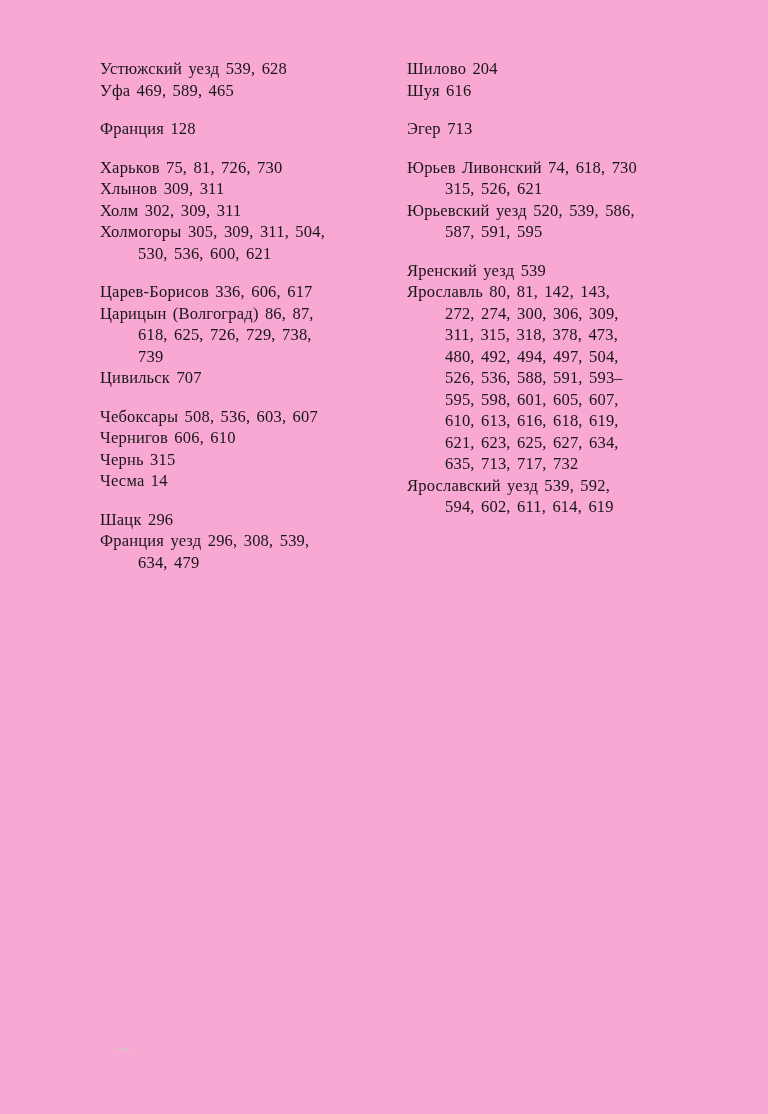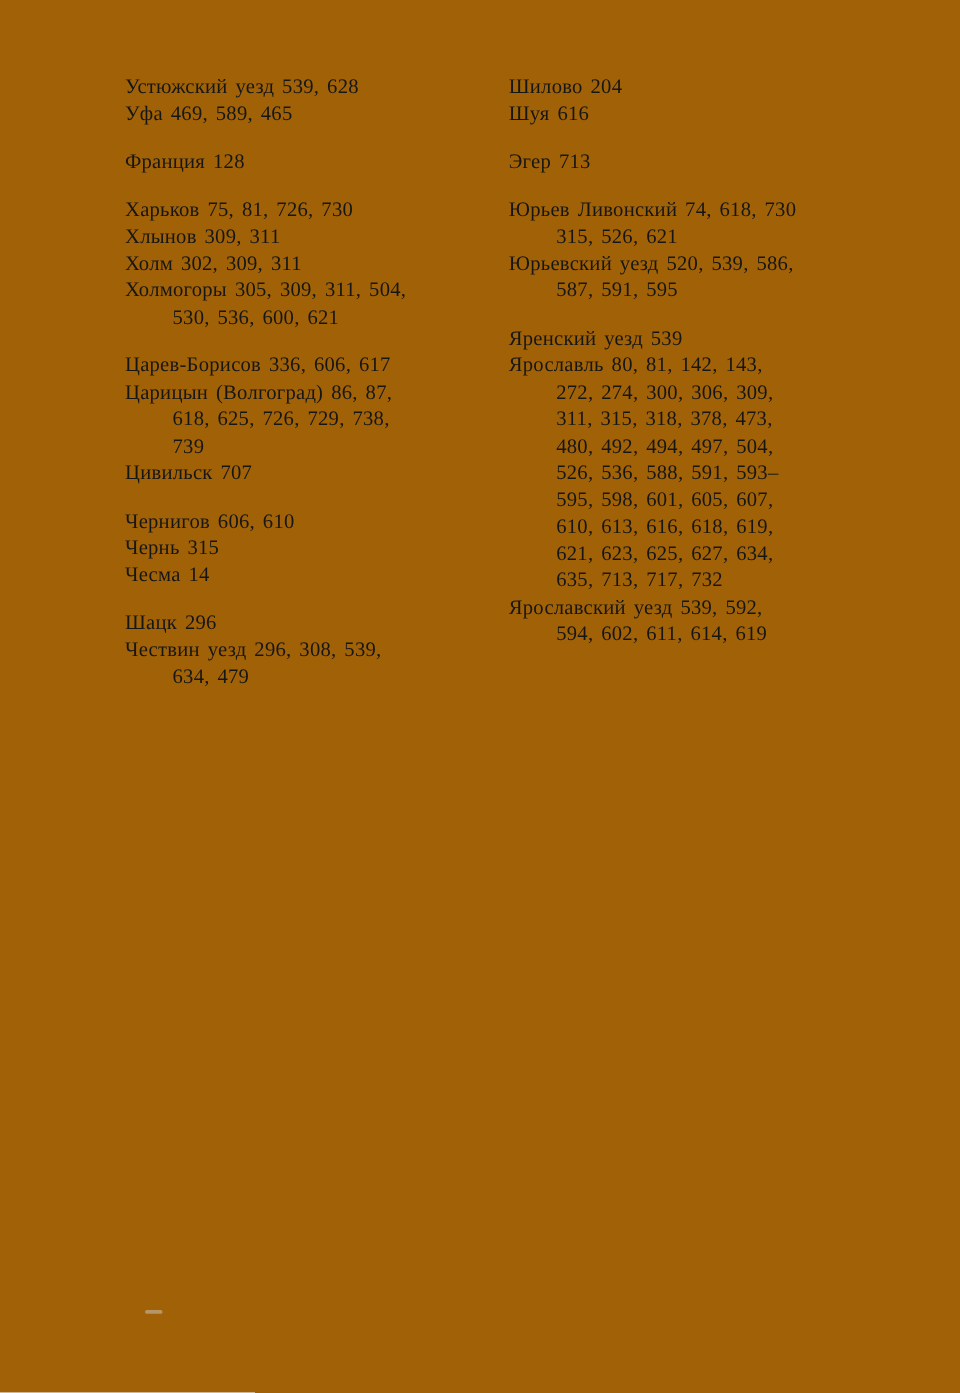--- a/index.html
+++ b/index.html
@@ -4,21 +4,21 @@
 <style>
   html, body {
     margin: 0;
     padding: 0;
     background: #fbfbfa;
   }
   .page {
     position: relative;
     width: 768px;
     height: 1114px;
-    background: #a16207;
+    background: #f9a8d4;
     overflow: hidden;
     font-family: "Liberation Serif", "DejaVu Serif", serif;
     color: #161616;
   }
   .col {
     position: absolute;
     top: 58px;
   }
   .col-left  { left: 100px; width: 295px; }
   .col-right { left: 407px; width: 300px; }
@@ -87,35 +87,38 @@
             <div class="line">Царицын (Волгоград) 86, 87,</div>
             <div class="line cont">618, 625, 726, 729, 738,</div>
             <div class="line cont">739</div>
           </div>
           <div class="entry">
             <div class="line">Цивильск 707</div>
           </div>
         </div>
         <div class="group">
           <div class="entry">
+            <div class="line">Чебоксары 508, 536, 603, 607</div>
+          </div>
+          <div class="entry">
             <div class="line">Чернигов 606, 610</div>
           </div>
           <div class="entry">
             <div class="line">Чернь 315</div>
           </div>
           <div class="entry">
             <div class="line">Чесма 14</div>
           </div>
         </div>
         <div class="group">
           <div class="entry">
             <div class="line">Шацк 296</div>
           </div>
           <div class="entry">
-            <div class="line">Чествин уезд 296, 308, 539,</div>
+            <div class="line">Франция уезд 296, 308, 539,</div>
             <div class="line cont">634, 479</div>
           </div>
         </div>
       </div>
       <div class="col col-right">
         <div class="group">
           <div class="entry">
             <div class="line">Шилово 204</div>
           </div>
           <div class="entry">

